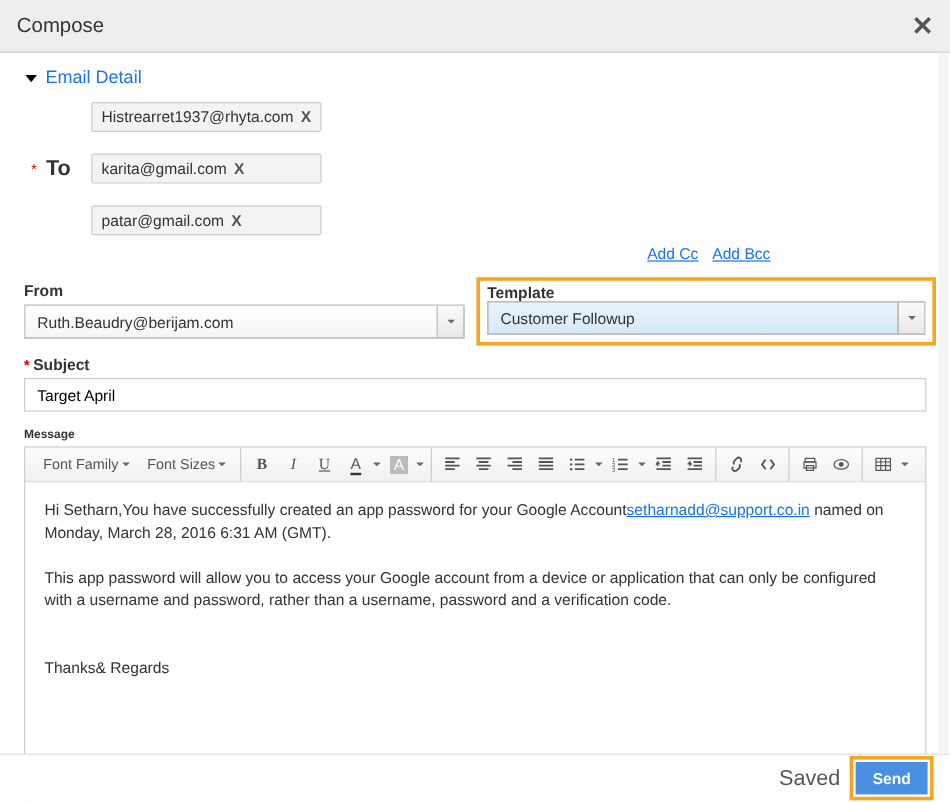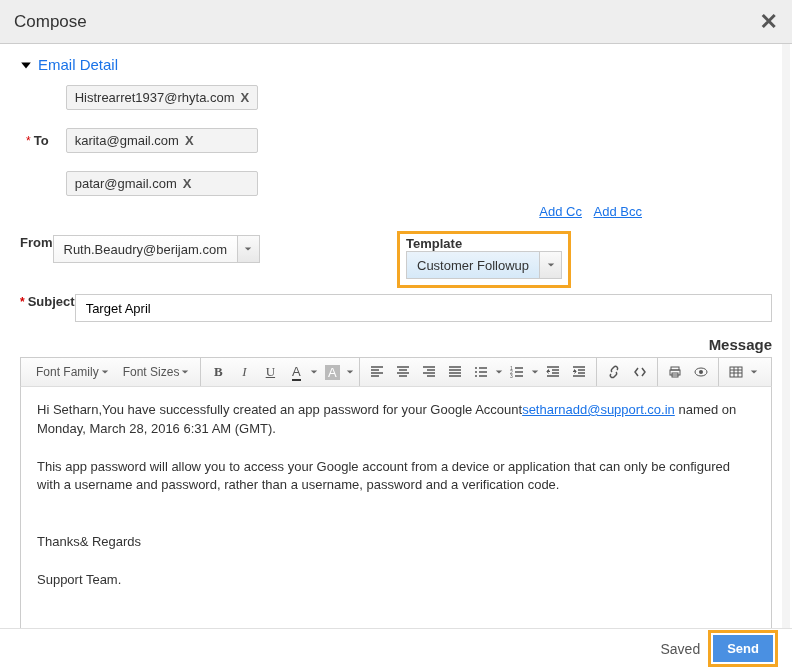--- a/index.html
+++ b/index.html
@@ -7,51 +7,51 @@
 .header { background: #eee; border-bottom: 1px solid #ccc; height: 44px; display: flex; align-items: center; padding: 0 14px; justify-content: space-between; }
 .header-title { font-size: 17px; color: #333; font-weight: 400; }
 .close-x { font-size: 22px; color: #555; cursor: pointer; font-weight: bold; }
 .content { padding: 12px 20px 0 20px; }
 .section-header { display: flex; align-items: center; margin-bottom: 12px; }
 .chevron { margin-right: 6px; font-size: 14px; color: #000; cursor: pointer; display:inline-block; transform: translateY(1px);}
 .section-title { color: #1a73e8; font-size: 15px; font-weight: 400; }
 .row { display: flex; align-items: flex-start; margin-bottom: 8px; }
 .to-row { align-items: center; }
 .req { color: #d40000; margin-right: 3px; font-size: 12px; }
-.label-inline { font-weight: bold; font-size: 13px; margin-right: 2px; width: 30px; text-align: left; }
+.label-inline { font-weight: bold; font-size: 18px; margin-right: 12px; width: 30px; text-align: center; }
 .chips { display: flex; flex-wrap: wrap; gap: 18px; flex-direction: column; }
 .chip { background: #f3f3f3; border: 1px solid #ccc; border-radius: 2px; padding: 4px 8px; font-size: 13px; display: flex; align-items: center; cursor: default; }
 .chip .chip-x { margin-left: 6px; color: #555; cursor: pointer; font-weight: bold; font-size: 13px; }
 .cc-links { text-align: right; margin: 4px 0 16px 0; padding-right: 130px; }
 .cc-links a { color: #1a73e8; text-decoration: underline; font-size: 13px; margin-left: 8px; cursor: pointer; }
 .two-col { display: flex; gap: 18px; margin-bottom: 14px; }
-.col { flex: 1; display: flex; flex-direction: row; }
+.col { flex: 1; display: flex; flex-direction: column; }
 .field-label { font-weight: bold; font-size: 13px; margin-bottom: 4px; }
 .select-wrap { display: flex; border: 1px solid #ccc; background: #737373; height: 28px; }
 .highlight-box { border: 3px solid #f5a623; padding: 2px 6px 6px 6px; margin: -4px -8px -8px -8px; }
 .select-text { flex: 1; padding: 0 10px; display: flex; align-items: center; font-size: 13px; background: linear-gradient(#fff,#f6f6f6); }
 .select-btn { width: 22px; border-left: 1px solid #ccc; display: flex; align-items: center; justify-content: center; background: linear-gradient(#fafafa,#e8e8e8); cursor: pointer; }
 .select-btn svg { width: 8px; height: 8px; }
 .template-gradient { background: linear-gradient(#eaf3fb,#d6e9f8); }
 .input-full { width: 100%; border: 1px solid #ccc; height: 28px; padding: 0 10px; font-size: 13px; font-family: inherit; }
-.msg-label { font-weight: bold; font-size: 15px; margin-bottom: 4px; display:block;text-align:right; }
+.msg-label { font-weight: bold; font-size: 10px; margin-bottom: 4px; display:block; }
 .toolbar { border: 1px solid #ccc; border-bottom: 1px solid #ddd; background: linear-gradient(#fdfdfd,#f0f0f0); display: flex; align-items: center; height: 30px; padding: 0 4px; gap: 0; }
 .tb-group { display: flex; align-items: center; border-right: 1px solid #ccc; height: 100%; padding: 0 4px; }
 .tb-group:last-child { border-right: none; }
 .tb-dd { display: flex; align-items: center; font-size: 12px; color: #555; padding: 2px 6px; border: 1px solid transparent; cursor: pointer; gap: 2px; }
 .tb-btn { width: 24px; height: 22px; display: flex; align-items: center; justify-content: center; cursor: pointer; border: 1px solid transparent; border-radius: 2px; margin: 0 1px; }
 .tb-btn svg { width: 14px; height: 14px; }
 .tb-btn .glyph { font-size: 13px; font-family: "Times New Roman", serif; color: #555; }
 .tb-btn .sans { font-family: Arial, sans-serif; }
 .tb-split { display:flex; align-items:center; }
 .tb-caret { width: 10px; display:flex; align-items:center; justify-content:center; }
 .editor { border: 1px solid #ccc; border-top: none; height: 270px; padding: 14px 16px; font-size: 13px; line-height: 1.45; overflow: auto; }
 .editor a { color: #1a73e8; text-decoration: underline; }
 .footer { position: absolute; bottom: 0; left: 0; right: 0; height: 40px; border-top: 1px solid #e0e0e0; display: flex; align-items: center; justify-content: flex-end; padding: 0 14px; background: #fff; }
-.saved { font-size: 14px; color: #555; margin-right: 8px; text-align: right; }
+.saved { font-size: 18px; color: #555; margin-right: 8px; text-align: right; }
 .send-wrap { border: 3px solid #f5a623; padding: 2px; }
 .send-btn { background: #4a90e2; color: #fff; border: none; padding: 6px 14px; font-size: 13px; font-weight: bold; cursor: pointer; }
 .tri { fill: #666; }
 .scroll-hint { position:absolute; top:44px; right:2px; bottom:40px; width:8px; background: #f4f4f4; }
 </style>
 </head>
 <body>
 
 <div class="header">
   <span class="header-title">Compose</span>
@@ -283,21 +283,20 @@
     </div>
   </div>
 
   <div class="editor">
     <p><span>Hi Setharn,You have successfully created an app password for your Google Account</span><a>setharnadd@support.co.in</a><span> named on Monday, March 28, 2016 6:31 AM (GMT).</span></p>
     <br>
     <p>This app password will allow you to access your Google account from a device or application that can only be configured with a username and password, rather than a username, password and a verification code.</p>
     <br><br>
     <p>Thanks&amp; Regards</p>
     <br>
-    <p>Support Team.</p>
   </div>
 
 </div>
 
 <div class="footer">
   <span class="saved">Saved</span>
   <div class="send-wrap">
     <button class="send-btn">Send</button>
   </div>
 </div>

